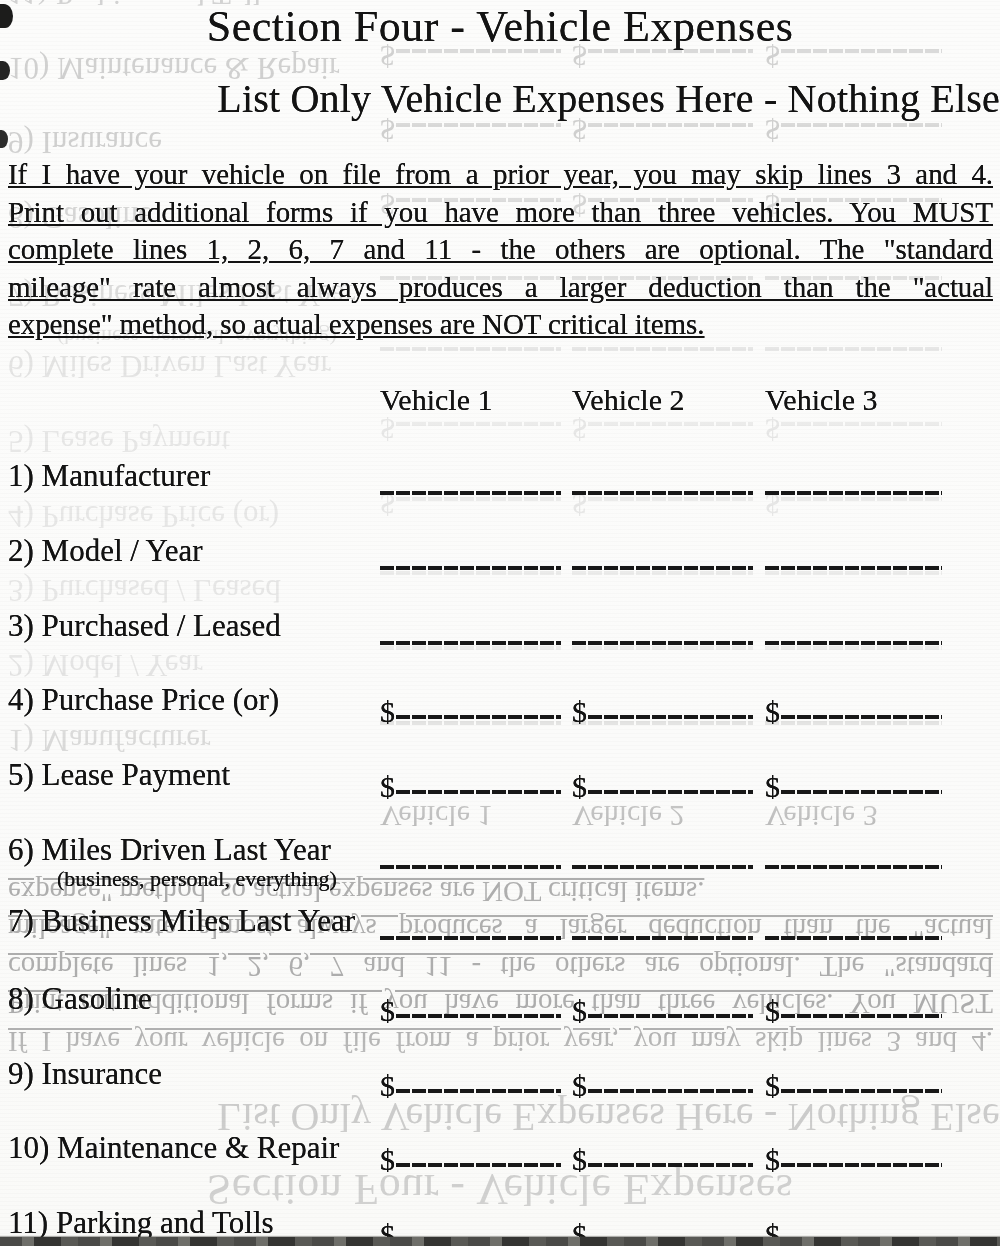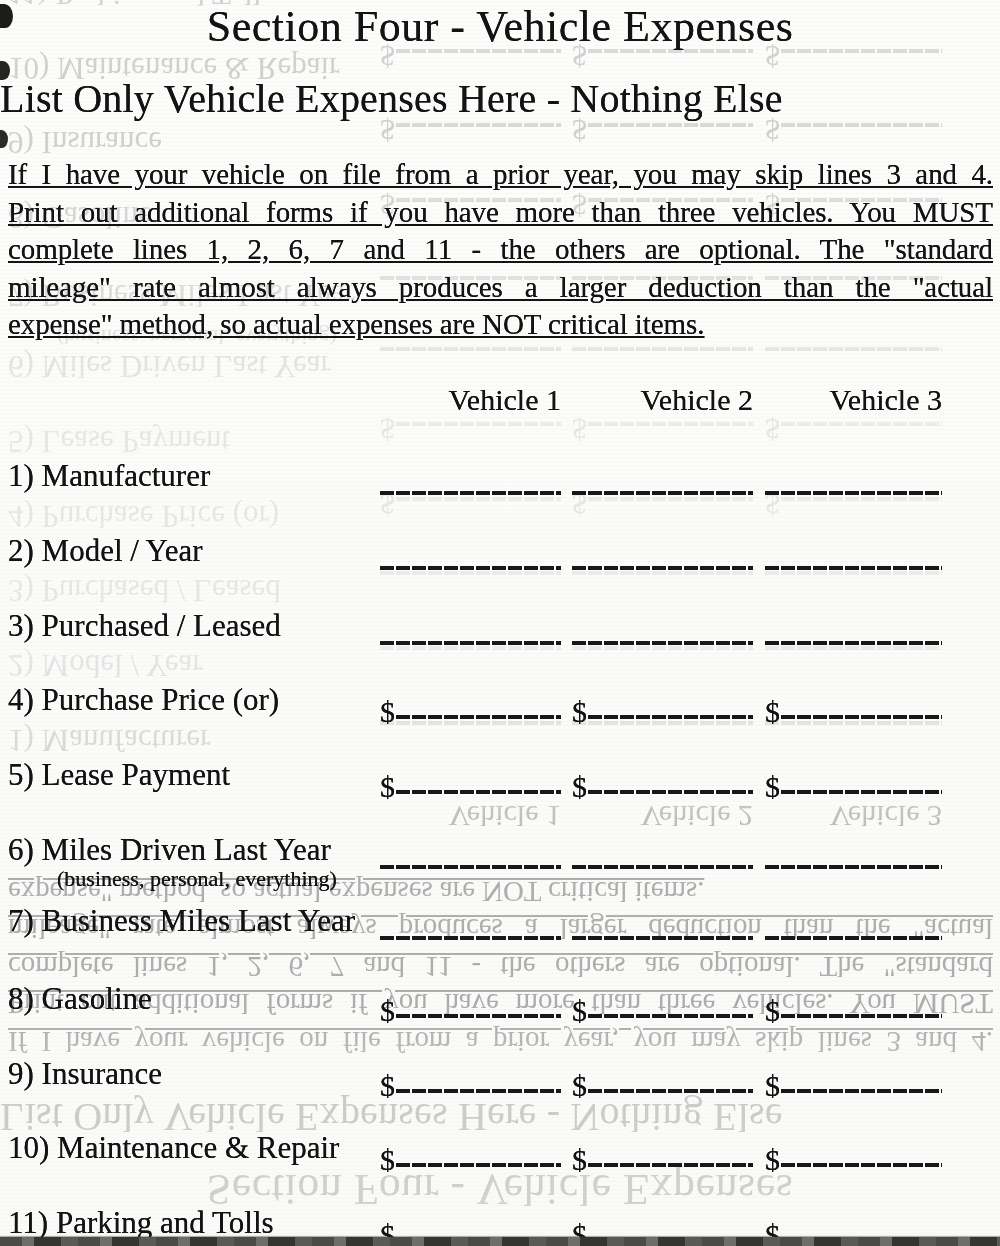--- a/index.html
+++ b/index.html
@@ -19,32 +19,32 @@
   
   .form-content{z-index:2;text-shadow:0 0 0.5px currentColor;}
 
   .title{
     position:absolute;top:1px;left:0;width:100%;
     text-align:center;font-size:44px;font-weight:400;
     letter-spacing:0.5px;white-space:nowrap;
   }
   .subtitle{
     position:absolute;top:75px;left:0;width:100%;
-    text-align:left;font-size:40px;font-weight:400;
+    text-align:right;font-size:40px;font-weight:400;
     letter-spacing:0.2px;white-space:nowrap;
   }
   .instructions{
     position:absolute;top:156px;left:8px;width:985px;
     font-size:29px;line-height:37.6px;letter-spacing:-0.1px;
   }
   .para-line{text-align:justify;text-align-last:justify;text-decoration:underline;}
   .para-line:last-child{text-align:left;text-align-last:left;}
 
   .col-headers{position:absolute;top:383px;left:0;width:100%;height:36px;}
-  .col-header{position:absolute;top:0;text-align:right;font-size:30px;white-space:nowrap;}
+  .col-header{position:absolute;top:0;text-align:left;font-size:30px;white-space:nowrap;}
 
   .c1{left:380px;width:181px;}
   .c2{left:572px;width:181px;}
   .c3{left:765px;width:177px;}
 
   .form-row{position:absolute;left:0;width:100%;height:41px;}
   .row-label{position:absolute;left:8px;top:0;font-size:31px;white-space:nowrap;}
   .row-sublabel{position:absolute;left:57px;top:34px;font-size:22px;white-space:nowrap;}
   .cell{position:absolute;top:0;height:41px;display:flex;align-items:flex-end;}
   .dollar{font-size:30px;line-height:1;margin:0 1px -4px 0;}

